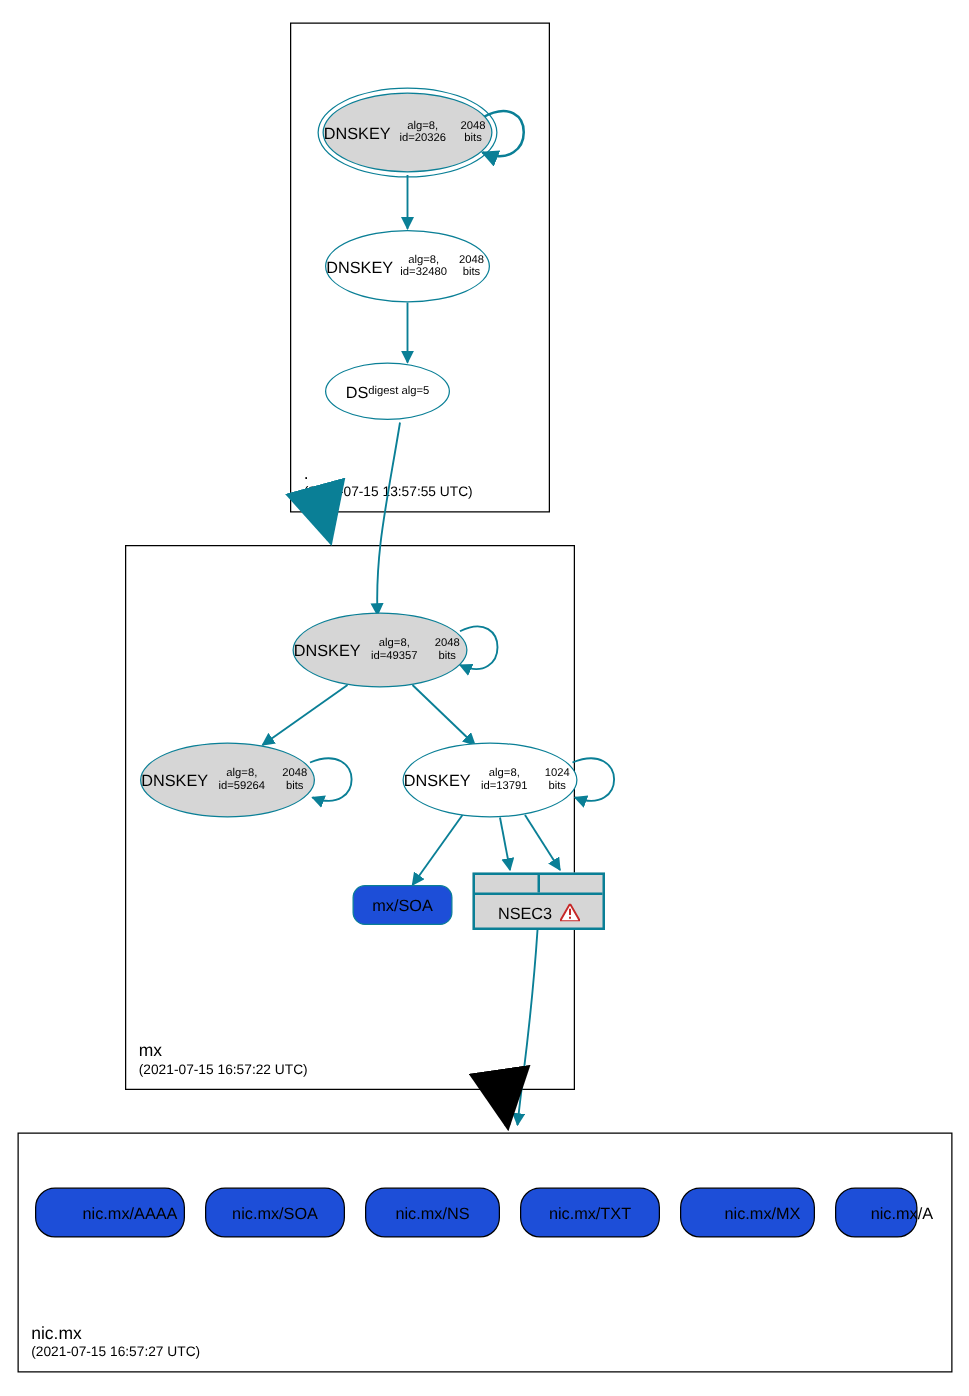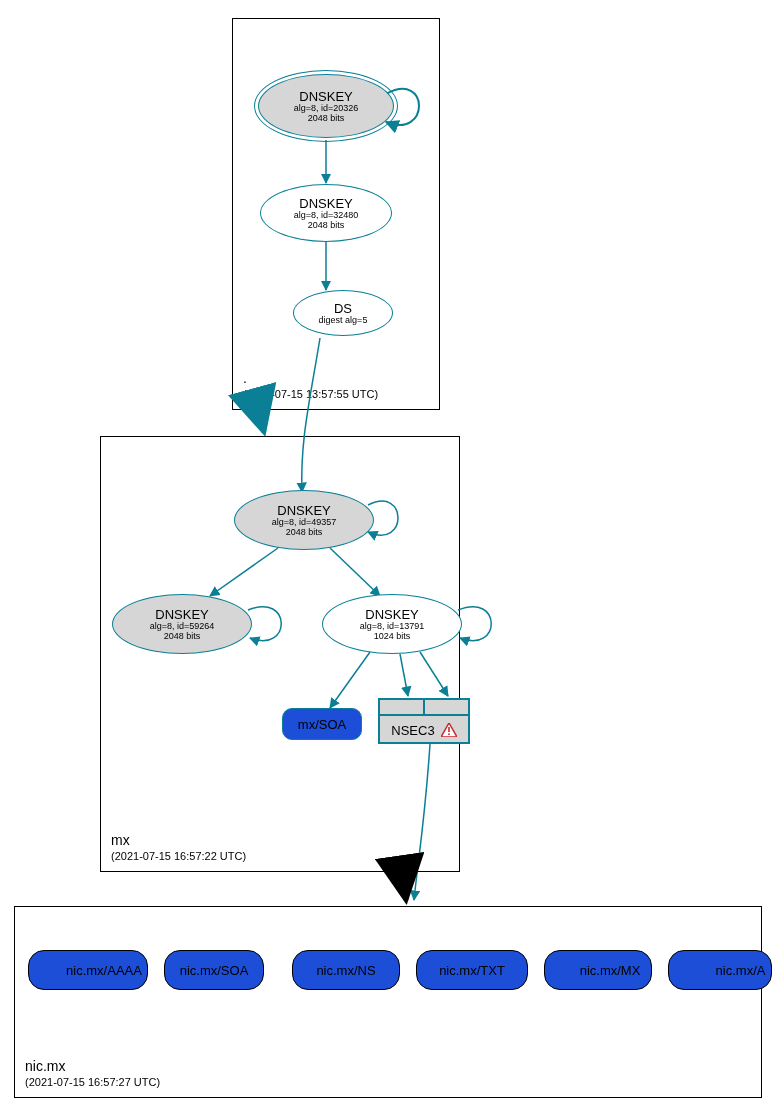--- a/index.html
+++ b/index.html
@@ -25,21 +25,21 @@
     line-height: 1.3;
   }
   .zone-label .time {
     font-size: 11px;
   }
   .node {
     position: absolute;
     text-align: center;
     box-sizing: border-box;
     display: flex;
-    flex-direction: column;
+    flex-direction: row;
     justify-content: center;
     align-items: center;
   }
   .ellipse {
     border-radius: 50%;
     border: 1.5px solid #0a7f96;
   }
   .ellipse.grey { background: #d6d6d6; }
   .ellipse.white { background: #ffffff; }
   .ellipse.double::before {
@@ -165,21 +165,21 @@
   <div class="sub">alg=8, id=20326</div>
   <div class="sub">2048 bits</div>
 </div>
 
 <div class="node ellipse white" style="left:260px; top:184px; width:132px; height:58px;">
   <div class="title">DNSKEY</div>
   <div class="sub">alg=8, id=32480</div>
   <div class="sub">2048 bits</div>
 </div>
 
-<div class="node ellipse white" style="left:293px; top:290px; width:100px; height:46px;justify-content:center;">
+<div class="node ellipse white" style="left:260px; top:290px; width:100px; height:46px;justify-content:center;">
   <div class="title">DS</div>
   <div class="sub">digest alg=5</div>
 </div>
 
 <div class="node ellipse grey" style="left:234px; top:490px; width:140px; height:60px;">
   <div class="title">DNSKEY</div>
   <div class="sub">alg=8, id=49357</div>
   <div class="sub">2048 bits</div>
 </div>
 
@@ -192,47 +192,47 @@
 <div class="node ellipse white" style="left:322px; top:594px; width:140px; height:60px;">
   <div class="title">DNSKEY</div>
   <div class="sub">alg=8, id=13791</div>
   <div class="sub">1024 bits</div>
 </div>
 
 <div class="node roundrect" style="left:282px; top:708px; width:80px; height:32px;">
   <span>mx/SOA</span>
 </div>
 
-<div class="nsec3box" style="left:378px; top:698px; width:92px; height:46px;">
+<div class="nsec3box" style="left:378px; top:698px; width:106px; height:46px;">
   <div class="topcells">
       <div></div>
       <div></div>
     </div>
   <div class="main">
     <span>NSEC3</span>
     <span class="warn-icon">
       <svg viewBox="0 0 16 14" width="16" height="14">
         <path d="M8 0 L16 14 L0 14 Z" fill="#fff" stroke="#c62828" stroke-width="1.5"></path>
         <rect x="7.2" y="4" width="1.6" height="5" fill="#c62828"></rect>
         <rect x="7.2" y="10.4" width="1.6" height="1.6" fill="#c62828"></rect>
       </svg>
     </span>
   </div>
 </div>
 
 <div class="node roundrect black" style="left:28px; top:950px; width:120px; height:40px; border-radius:16px;padding-left:32px;">
   <span>nic.mx/AAAA</span>
 </div>
-<div class="node roundrect black" style="left:164px; top:950px; width:100px; height:40px; border-radius:16px;">
+<div class="node roundrect black" style="left:164px; top:950px; width:112px; height:40px; border-radius:16px;">
   <span>nic.mx/SOA</span>
 </div>
 <div class="node roundrect black" style="left:292px; top:950px; width:108px; height:40px; border-radius:16px;">
   <span>nic.mx/NS</span>
 </div>
 <div class="node roundrect black" style="left:416px; top:950px; width:112px; height:40px; border-radius:16px;">
   <span>nic.mx/TXT</span>
 </div>
 <div class="node roundrect black" style="left:544px; top:950px; width:108px; height:40px; border-radius:16px;padding-left:24px;">
   <span>nic.mx/MX</span>
 </div>
-<div class="node roundrect black" style="left:668px; top:950px; width:104px; height:40px; border-radius:16px;padding-left:41px;">
+<div class="node roundrect black" style="left:668px; top:950px; width:66px; height:40px; border-radius:16px;padding-left:41px;">
   <span>nic.mx/A</span>
 </div>
 
 </body></html>

